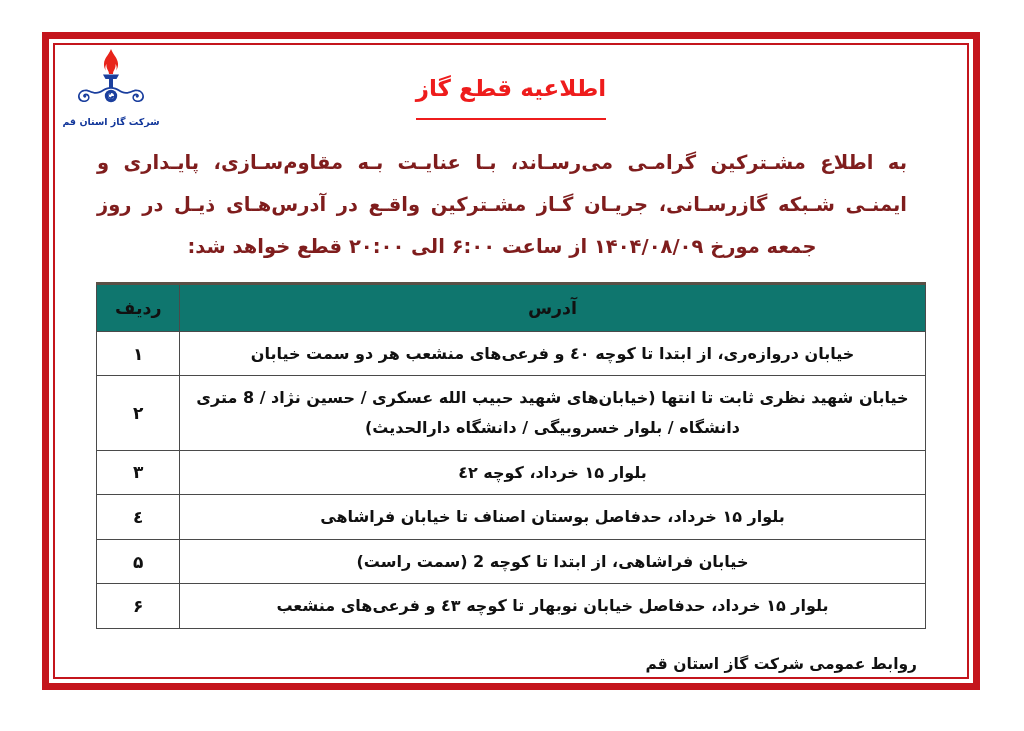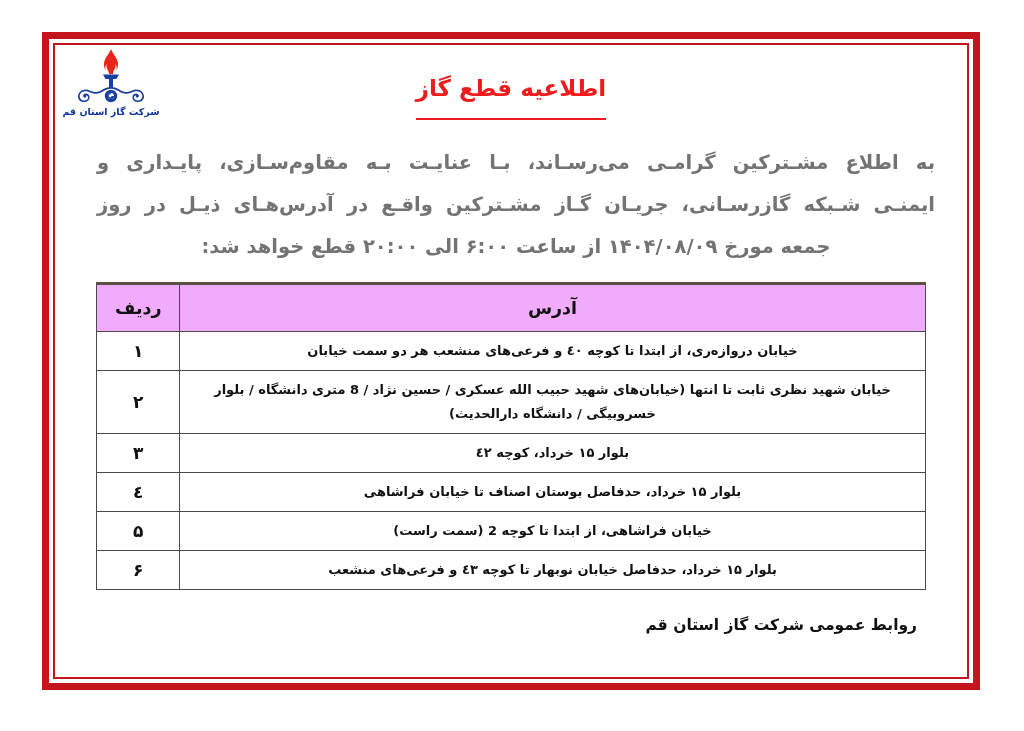--- a/index.html
+++ b/index.html
@@ -53,21 +53,21 @@
     left: 10px;
     width: 104px;
     text-align: center;
     z-index: 5;
   }
   .logo-svg { display: block; margin: 0 auto; }
   .logo-caption {
     font-size: 9.5px;
     font-weight: bold;
     color: #12379b;
-    margin-top: 1px;
+    margin-top: 11px;
     letter-spacing: 0px;
     white-space: nowrap;
   }
 
   
   #title-wrap {
     text-align: center;
     padding-top: 22px;
     padding-bottom: 6px;
   }
@@ -76,27 +76,27 @@
     color: #ee1c1c;
     font-size: 23px;
     font-weight: bold;
     border-bottom: 2.5px solid #ee1c1c;
     padding-bottom: 17px;
     letter-spacing: 0.5px;
   }
 
   
   #intro-paragraph {
-    margin: 16px 8px 6px 18px;
+    margin: 16px 36px 6px 18px;
     font-size: 19.5px;
     font-weight: bold;
     line-height: 2.15;
     text-align: justify;
     text-align-last: justify;
-    color: #737373;
+    color: #7f1d1d;
   }
   #intro-paragraph .ln {
     display: block;
     text-align: justify;
     text-align-last: justify;
   }
   #intro-paragraph .ln.last {
     text-align: left;
     text-align-last: center;
   }
@@ -108,32 +108,32 @@
     border-collapse: collapse;
     table-layout: fixed;
   }
   #address-table th,
   #address-table td {
     border: 1.5px solid #4a4a4a;
     padding: 7px 10px;
     vertical-align: middle;
   }
   #address-table thead th {
-    background: #f0abfc;
+    background: #0f766e;
     font-size: 17.5px;
     font-weight: bold;
     text-align: center;
     height: 32px;
     border-top: 3px solid #5a5046;
   }
   th.col-address, td.cell-address { width: auto; }
   th.col-index,   td.cell-index   { width: 62px; }
 
   #address-table td.cell-address {
-    font-size: 13px;
+    font-size: 16px;
     font-weight: bold;
     text-align: center;
     line-height: 1.85;
   }
   #address-table td.cell-index {
     font-size: 17px;
     font-weight: bold;
     text-align: center;
   }
 

